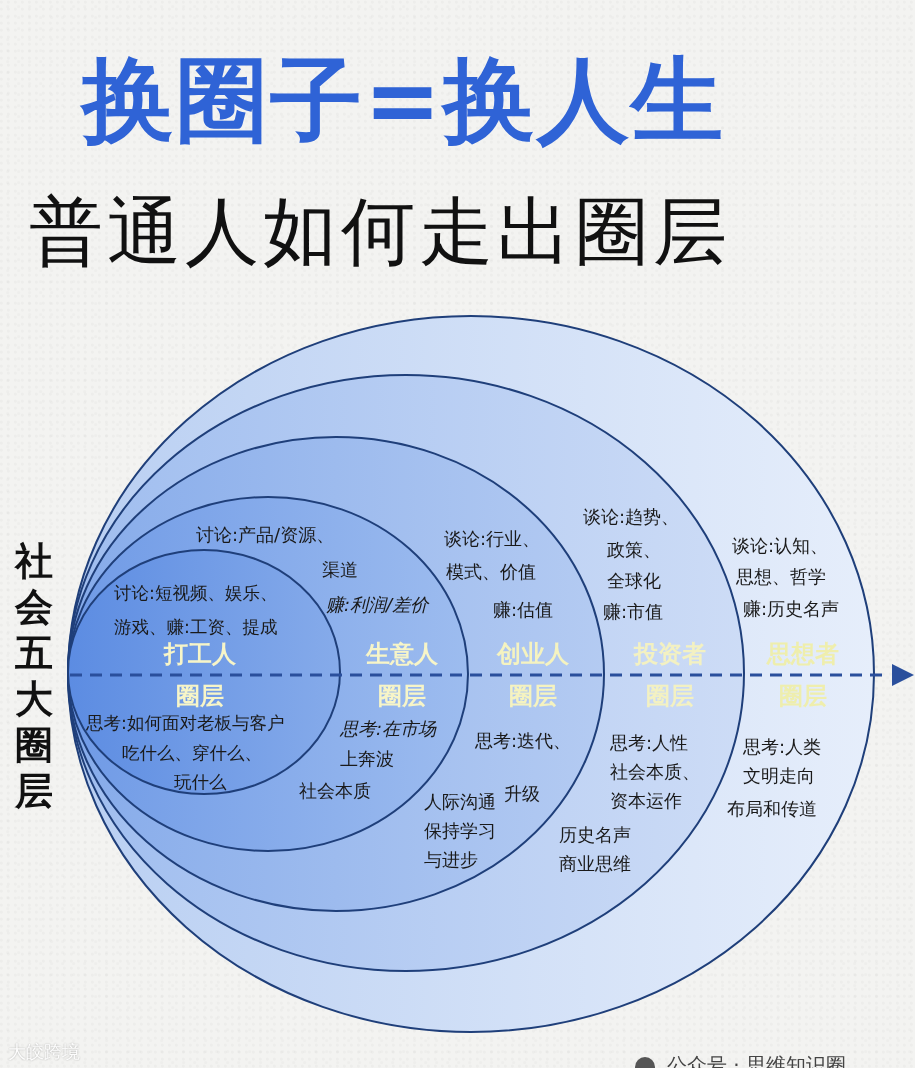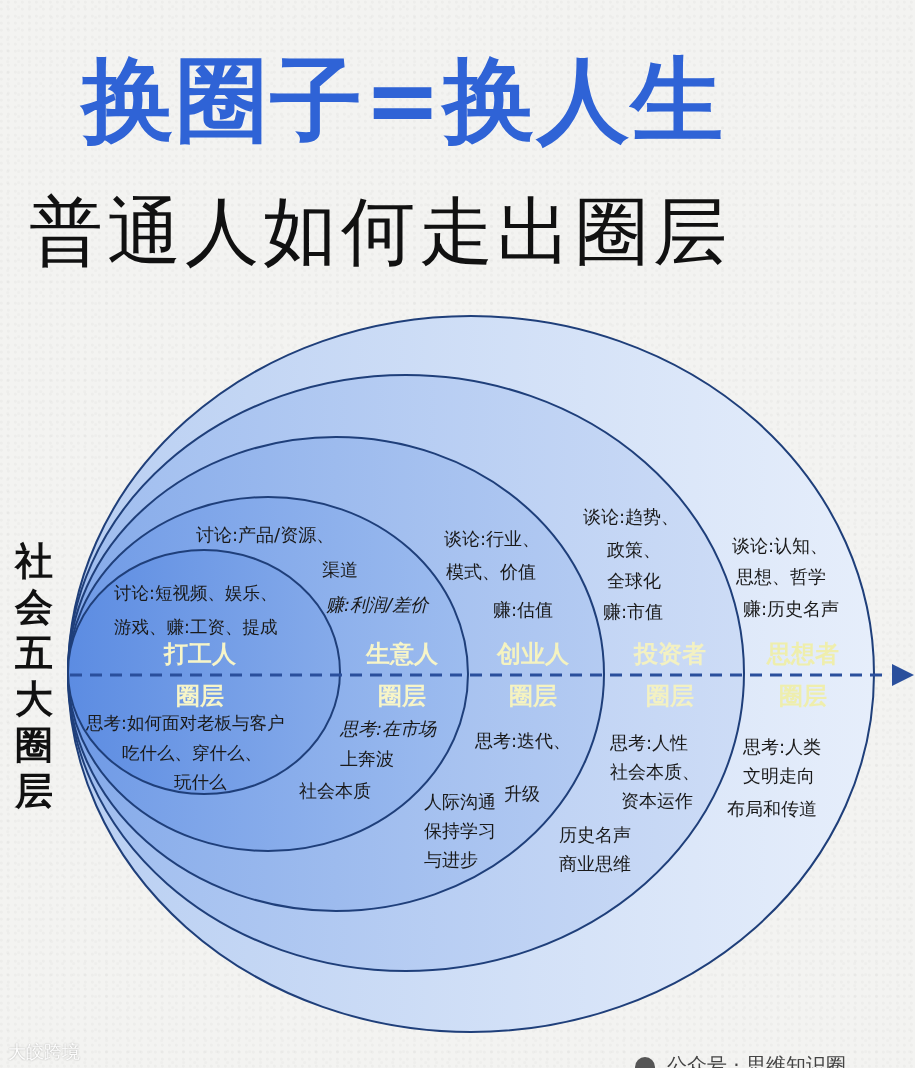--- a/index.html
+++ b/index.html
@@ -101,21 +101,21 @@
 <div class="t" style="left:424px;top:845px;">与进步</div>
 
 <div class="t" style="left:583px;top:502px;">谈论:趋势、</div>
 <div class="t" style="left:607px;top:535px;">政策、</div>
 <div class="t" style="left:607px;top:566px;">全球化</div>
 <div class="t" style="left:603px;top:597px;">赚:市值</div>
 <div class="lbl" style="left:620px;top:639px;width:100px;color:#f3f1c2;">投资者</div>
 <div class="lbl" style="left:620px;top:681px;width:100px;color:#f3f1c2;">圈层</div>
 <div class="t" style="left:610px;top:728px;">思考:人性</div>
 <div class="t" style="left:610px;top:757px;">社会本质、</div>
-<div class="t" style="left:610px;top:786px;margin-left:11px;">资本运作</div>
+<div class="t" style="left:610px;top:786px;">资本运作</div>
 <div class="t" style="left:559px;top:820px;">历史名声</div>
 <div class="t" style="left:559px;top:849px;">商业思维</div>
 
 <div class="t" style="left:732px;top:531px;">谈论:认知、</div>
 <div class="t" style="left:736px;top:562px;">思想、哲学</div>
 <div class="t" style="left:743px;top:594px;">赚:历史名声</div>
 <div class="lbl" style="left:753px;top:639px;width:100px;color:#f2ef9a;opacity:0.8;">思想者</div>
 <div class="lbl" style="left:753px;top:681px;width:100px;color:#f2ef9a;opacity:0.8;">圈层</div>
 <div class="t" style="left:743px;top:732px;">思考:人类</div>
 <div class="t" style="left:743px;top:761px;">文明走向</div>

